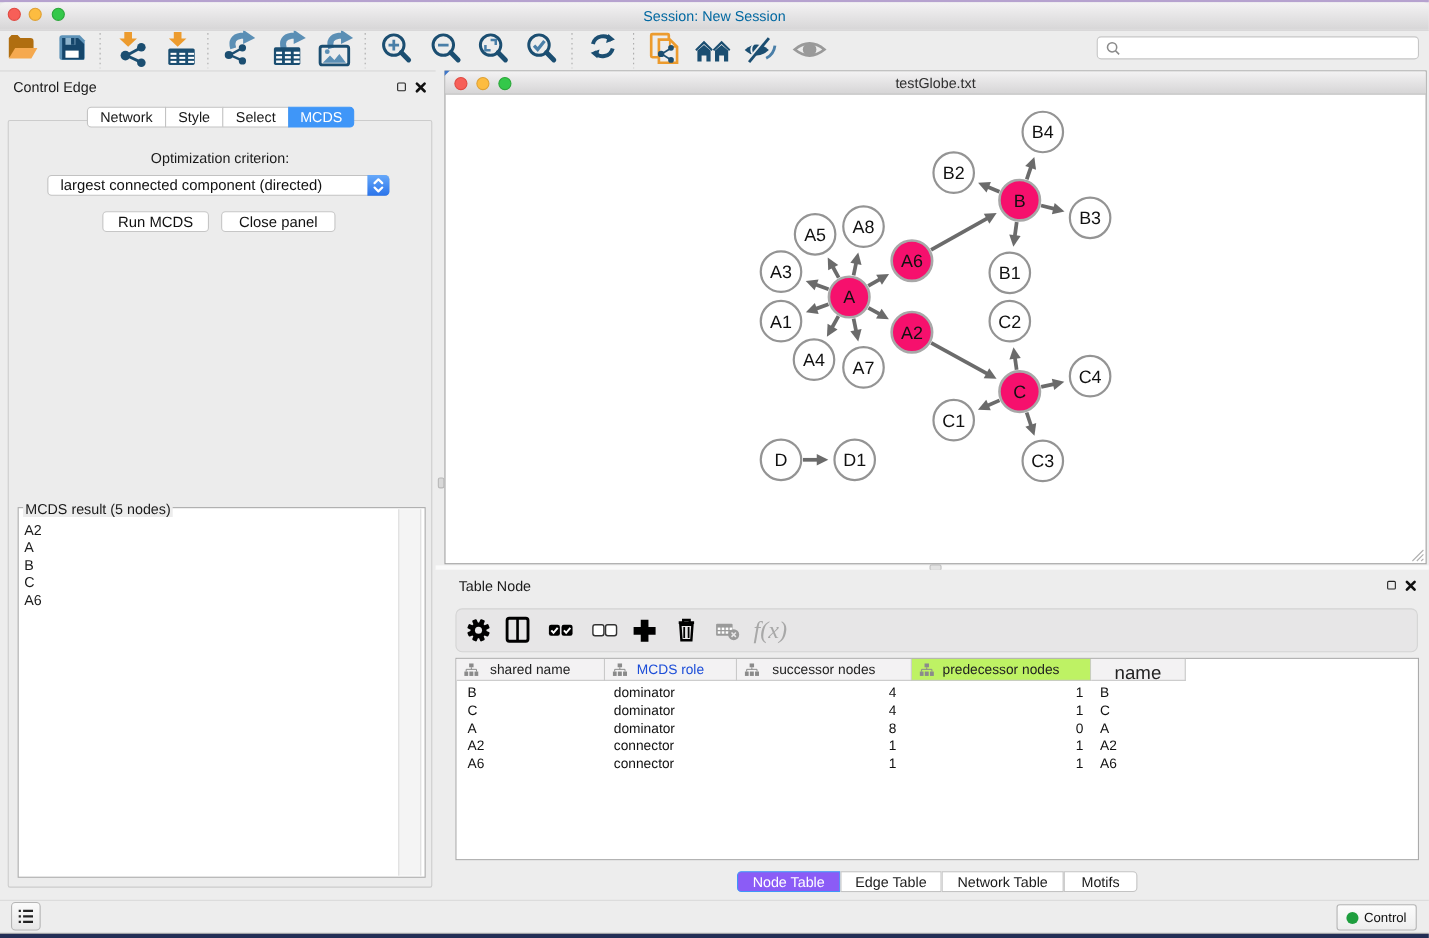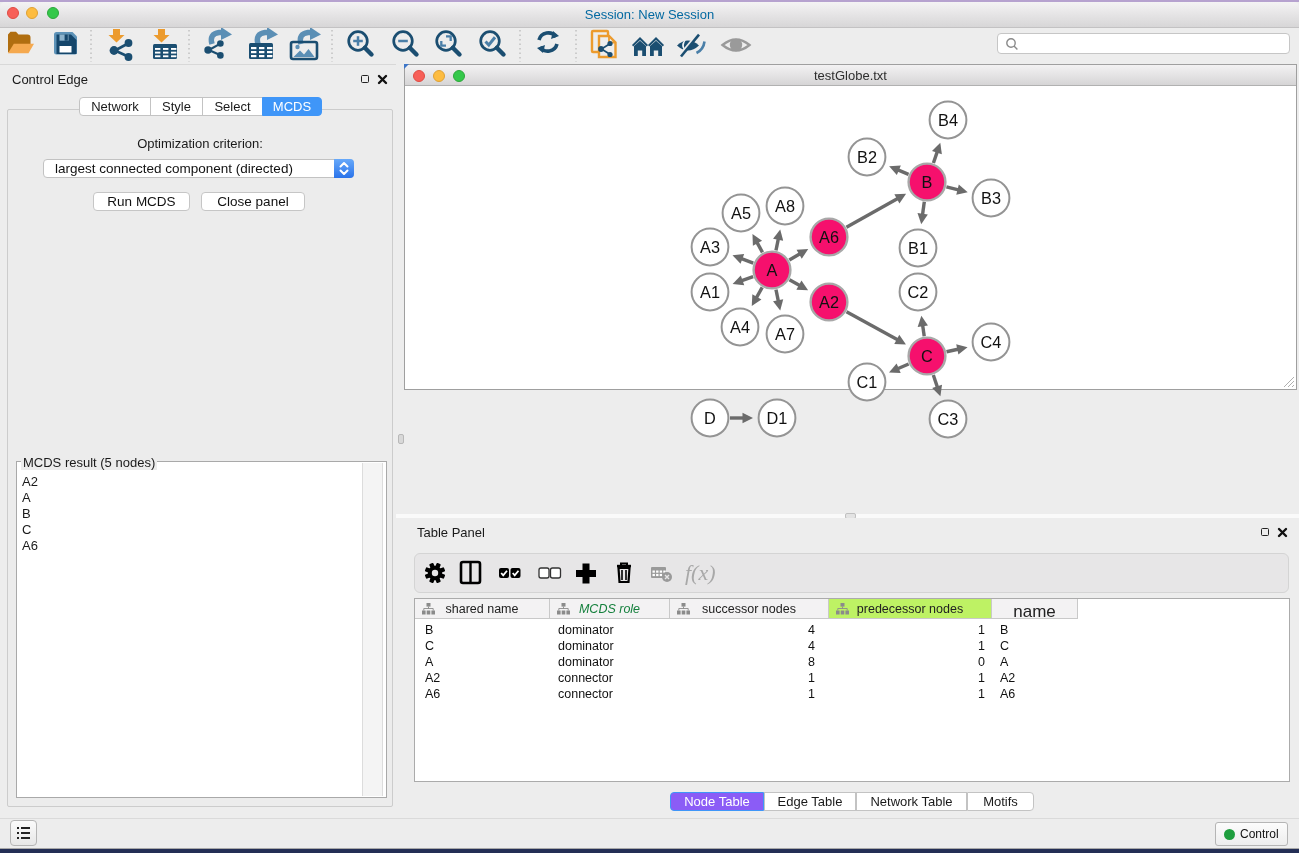--- a/index.html
+++ b/index.html
@@ -176,21 +176,21 @@
 </div>
 
 <div class="abs" style="left:93px;top:192px;width:97px;height:19px;background:#fff;border:1px solid #c6c6c6;border-radius:4px;font-size:13.5px;text-align:center;line-height:18px;color:#111;">Run MCDS</div>
 <div class="abs" style="left:201px;top:192px;width:104px;height:19px;background:#fff;border:1px solid #c6c6c6;border-radius:4px;font-size:13.5px;text-align:center;line-height:18px;color:#111;">Close panel</div>
 
 <div class="abs" style="left:16px;top:461px;width:371px;height:337px;border:1px solid #a9a9a9;background:#fff;"></div>
 <div class="abs txt13" style="left:21px;top:455px;background:#ececec;padding:0 2px;">MCDS result (5 nodes)</div>
 <div class="abs" style="left:362px;top:463px;width:21px;height:333px;background:#f4f4f4;border-left:1px solid #dcdcdc;border-right:1px solid #dcdcdc;"></div>
 <div class="abs txt13" style="left:22px;top:474px;line-height:16px;">A2<br>A<br>B<br>C<br>A6</div>
 
-<div class="abs" style="left:404px;top:64px;width:893px;height:326px;border:1px solid #9f9f9f;background:#fff;">
+<div class="abs" style="left:404px;top:64px;width:893px;height:449px;border:1px solid #9f9f9f;background:#fff;">
   <div style="position:absolute;left:0;top:0;width:891px;height:21px;background:linear-gradient(#f3f2f3,#d6d5d6);border-bottom:1px solid #b1b1b1;"></div>
   <div style="position:absolute;left:0;top:3px;width:891px;text-align:center;font-size:13px;color:#2e2e2e;">testGlobe.txt</div>
   <div style="position:absolute;left:8px;top:5px;width:12px;height:12px;border-radius:50%;background:#f75f58;border:1px solid #e04b43;"></div>
   <div style="position:absolute;left:28px;top:5px;width:12px;height:12px;border-radius:50%;background:#fdbc40;border:1px solid #dfa134;"></div>
   <div style="position:absolute;left:48px;top:5px;width:12px;height:12px;border-radius:50%;background:#34c84a;border:1px solid #2ca73b;"></div>
   <svg style="position:absolute;right:1px;bottom:1px;" width="12" height="12" viewBox="0 0 12 12">
       <path d="M11 1 L1 11 M11 5 L5 11 M11 9 L9 11" stroke="#b0b0b0" stroke-width="1"></path>
     </svg>
 </div>
 <svg id="graph" class="abs" style="left:405px;top:86px;" width="891" height="426" viewBox="405 86 891 426">
@@ -279,21 +279,21 @@
 <div class="abs" style="left:396px;top:514px;width:903px;height:4px;background:#fafafa;"></div>
 
 <svg class="abs" style="left:404px;top:64px;" width="5" height="5" viewBox="0 0 5 5">
     <path d="M0 0 H5 L0 5 Z" fill="#3e76c8"></path>
   </svg>
 
 <div class="abs" style="left:398px;top:434px;width:6px;height:10px;background:#d8d8d8;border:1px solid #b8b8b8;border-radius:2px;"></div>
 <div class="abs" style="left:845px;top:513px;width:11px;height:6px;background:#e3e3e3;border:1px solid #c0c0c0;border-radius:2px;"></div>
 
 <div class="abs" style="left:396px;top:518px;width:903px;height:300px;background:#ededed;"></div>
-<div class="abs txt13" style="left:417px;top:525px;">Table Panel</div>
+<div class="abs txt13" style="left:417px;top:525px;">Table Node</div>
 <div class="abs" style="left:1261px;top:528px;width:8px;height:8px;border:1.4px solid #222;border-radius:1.5px;"></div>
 <svg class="abs" style="left:1277px;top:527px;" width="11" height="11" viewBox="0 0 11 11">
     <path d="M2 2 L9 9 M9 2 L2 9" stroke="#111" stroke-width="2.4" stroke-linecap="round"></path>
   </svg>
 
 <div class="abs" style="left:414px;top:553px;width:875px;height:40px;background:#e7e6e7;border:1px solid #d4d4d4;border-radius:6px;"></div>
 <div id="tabletools" class="abs" style="left:414px;top:553px;width:875px;height:40px;"><svg width="875" height="40" viewBox="0 0 875 40">
       <g transform="translate(21,20)">
         <circle cx="0" cy="0" r="7.2" fill="#000"></circle>
         <rect x="-2.2" y="-10.3" width="4.4" height="5" rx="1" fill="#000" transform="rotate(22.5)"></rect>
@@ -357,21 +357,21 @@
     <div style="position:absolute;left:135px;top:0;width:120px;height:20px;background:#f3f2f3;border-right:1px solid #c9c9c9;border-bottom:1px solid #c9c9c9;">
       <svg width="13" height="12" style="position:absolute;left:7px;top:4px;" viewBox="0 0 13 12">
         <g fill="#8b8b8b">
           <rect x="4.5" y="0" width="4" height="3.6"></rect>
           <rect x="0" y="7.5" width="3.6" height="4"></rect>
           <rect x="4.7" y="7.5" width="3.6" height="4"></rect>
           <rect x="9.4" y="7.5" width="3.6" height="4"></rect>
         </g>
         <path d="M6.5 3.6 v2 M1.8 7.5 v-2 h9.4 v2" fill="none" stroke="#8b8b8b" stroke-width="0.9"></path>
       </svg>
-      <div style="position:absolute;left:0;top:3px;width:100%;text-align:center;font-size:12.5px;color:#15803d;font-style:italic;">MCDS role</div>
+      <div style="position:absolute;left:0;top:3px;width:100%;text-align:center;font-size:12.5px;color:#1d4ed8;">MCDS role</div>
     </div>
     <div style="position:absolute;left:255px;top:0;width:159px;height:20px;background:#f3f2f3;border-right:1px solid #c9c9c9;border-bottom:1px solid #c9c9c9;">
       <svg width="13" height="12" style="position:absolute;left:7px;top:4px;" viewBox="0 0 13 12">
         <g fill="#8b8b8b">
           <rect x="4.5" y="0" width="4" height="3.6"></rect>
           <rect x="0" y="7.5" width="3.6" height="4"></rect>
           <rect x="4.7" y="7.5" width="3.6" height="4"></rect>
           <rect x="9.4" y="7.5" width="3.6" height="4"></rect>
         </g>
         <path d="M6.5 3.6 v2 M1.8 7.5 v-2 h9.4 v2" fill="none" stroke="#8b8b8b" stroke-width="0.9"></path>

